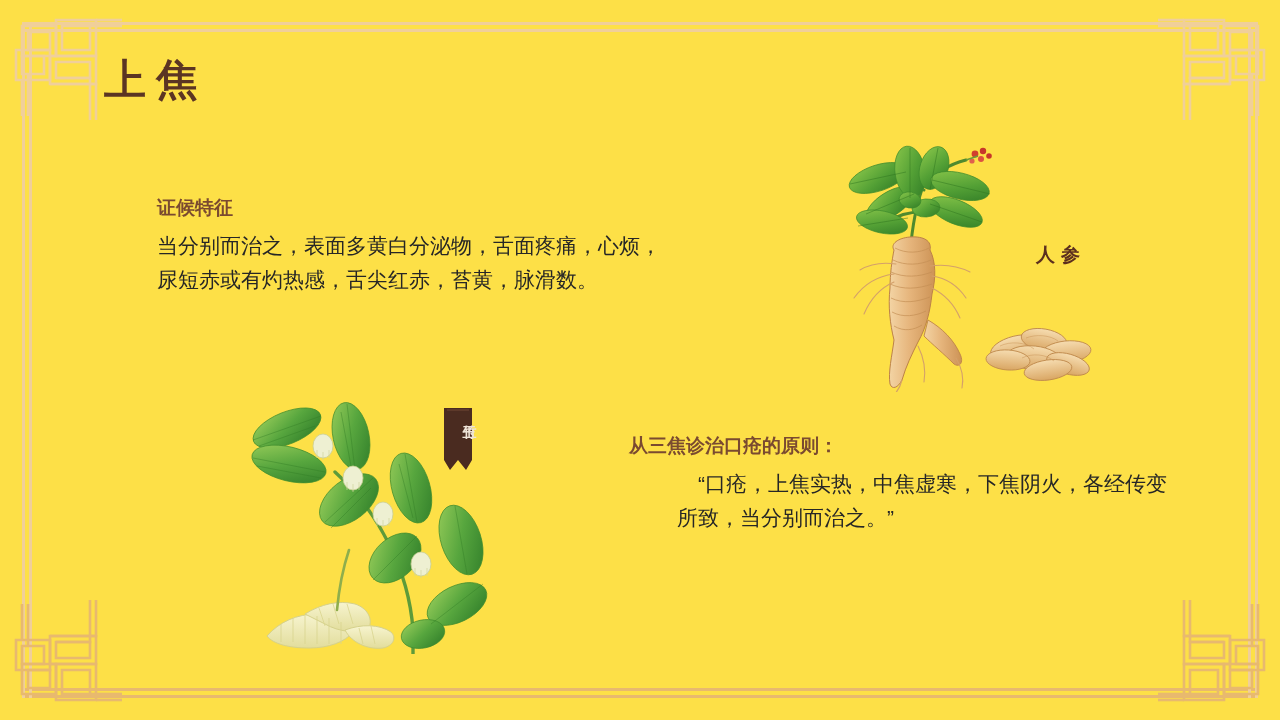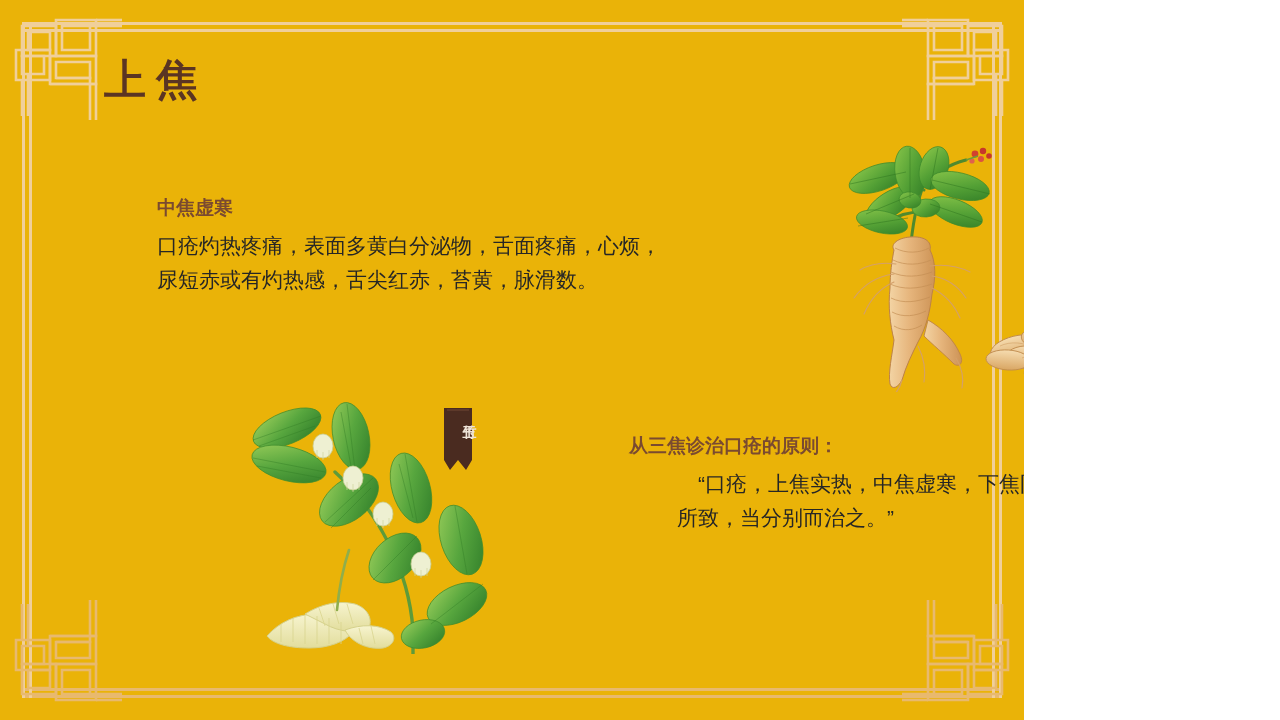--- a/index.html
+++ b/index.html
@@ -6,23 +6,23 @@
   html, body {
     margin: 0;
     padding: 0;
     background: #ffffff;
   }
   body {
     font-family: "Liberation Sans", "DejaVu Sans", sans-serif;
   }
   .slide {
     position: relative;
-    width: 1024px;
+    width: 1280px;
     height: 720px;
-    background: #eab308;
+    background: #fde047;
     overflow: hidden;
     text-decoration: underline;
   }
 
   
   .frame-line {
     position: absolute;
     background: #f0cf9a;
   }
   .frame-line.dark { background: #e8b96f; }
@@ -185,22 +185,22 @@
       <path d="M44 78 h46 v36"></path>
       <path d="M50 72 h34 v42"></path>
       <path d="M16 74 v36"></path>
       <path d="M22 68 v42"></path>
     </g>
   </svg>
 
   <div class="slide-title">上焦</div>
 
   <div class="block block-symptoms">
-    <div class="block-heading">中焦虚寒</div>
-    <div class="block-body">口疮灼热疼痛，表面多黄白分泌物，舌面疼痛，心烦，
+    <div class="block-heading">证候特征</div>
+    <div class="block-body">当分别而治之，表面多黄白分泌物，舌面疼痛，心烦，
 尿短赤或有灼热感，舌尖红赤，苔黄，脉滑数。</div>
   </div>
 
   <div class="block block-principle">
     <div class="block-heading">从三焦诊治口疮的原则：</div>
     <div class="block-body">　“口疮，上焦实热，中焦虚寒，下焦阴火，各经传变
 所致，当分别而治之。”</div>
   </div>
 
   <div class="illus illus-ginseng">

